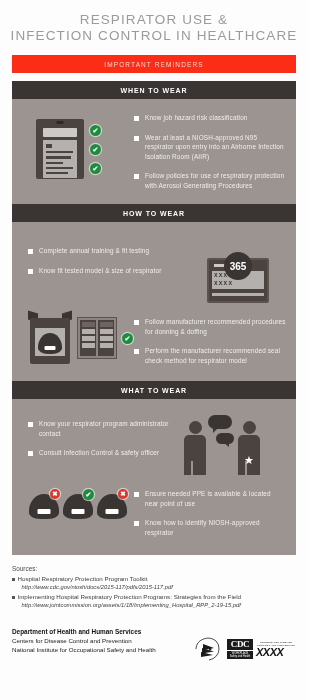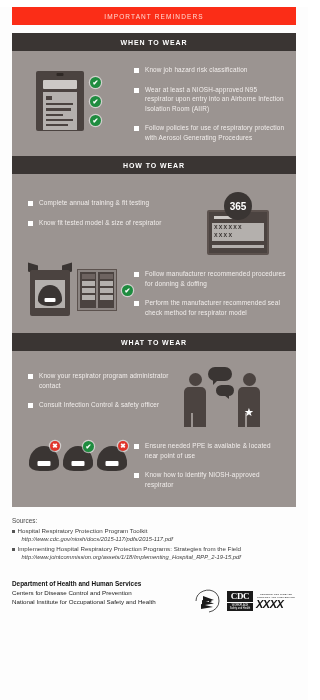--- a/index.html
+++ b/index.html
@@ -91,21 +91,21 @@
   }
 
   
   .s2a { padding:16px 10px 6px; display:flex; }
   .s2a-bul { flex:1; padding-left:6px; padding-top:8px; }
   .s2a-art { width:96px; flex:0 0 auto; display:flex; justify-content:center;
              align-items:flex-start; padding-top:2px; }
 
   .cal-wrap { position:relative; width:62px; }
   .cal-badge {
-    position:absolute; top:0; left:50%; transform:translateX(-50%);
+    position:absolute; top:12px; left:50%; transform:translateX(-50%);
     width:28px; height:28px; border-radius:50%; background:#3a3533;
     display:flex; align-items:center; justify-content:center;
     color:#ffffff; font-size:10px; font-weight:bold; z-index:2;
   }
   .cal { margin-top:18px; background:#4b4340; border:2px solid #5c524e;
          border-radius:2px; padding:4px 3px 5px; }
   .cal-bar { height:3px; background:#cdc9c6; width:50%; margin:0 0 4px 2px; }
   .cal-grid { background:#b4b0ad; padding:2px; display:flex; flex-direction:column; gap:2px; }
   .cal-xrow { font-size:6px; letter-spacing:1.2px; color:#3a3533; line-height:6px;
               font-family:"Liberation Mono", monospace; font-weight:bold; }
@@ -224,20 +224,24 @@
                letter-spacing:0.2px; }
   .niosh-main { font-size:11px; font-weight:bold; font-style:italic; color:#111;
                 line-height:11px; letter-spacing:-0.5px;
                 font-family:"Liberation Sans", sans-serif; }
 </style>
 </head>
 <body>
 
 <div class="page">
 
+  <div class="title-wrap">
+    <div class="title-line">RESPIRATOR  USE  &amp;</div>
+    <div class="title-line">INFECTION CONTROL IN HEALTHCARE</div>
+  </div>
 
   <div class="banner">
     <span class="banner-text">IMPORTANT REMINDERS</span>
   </div>
 
   <div class="body-panel">
 
     <div class="sec-head">
       <span class="sec-head-text">WHEN TO WEAR</span>
     </div>

